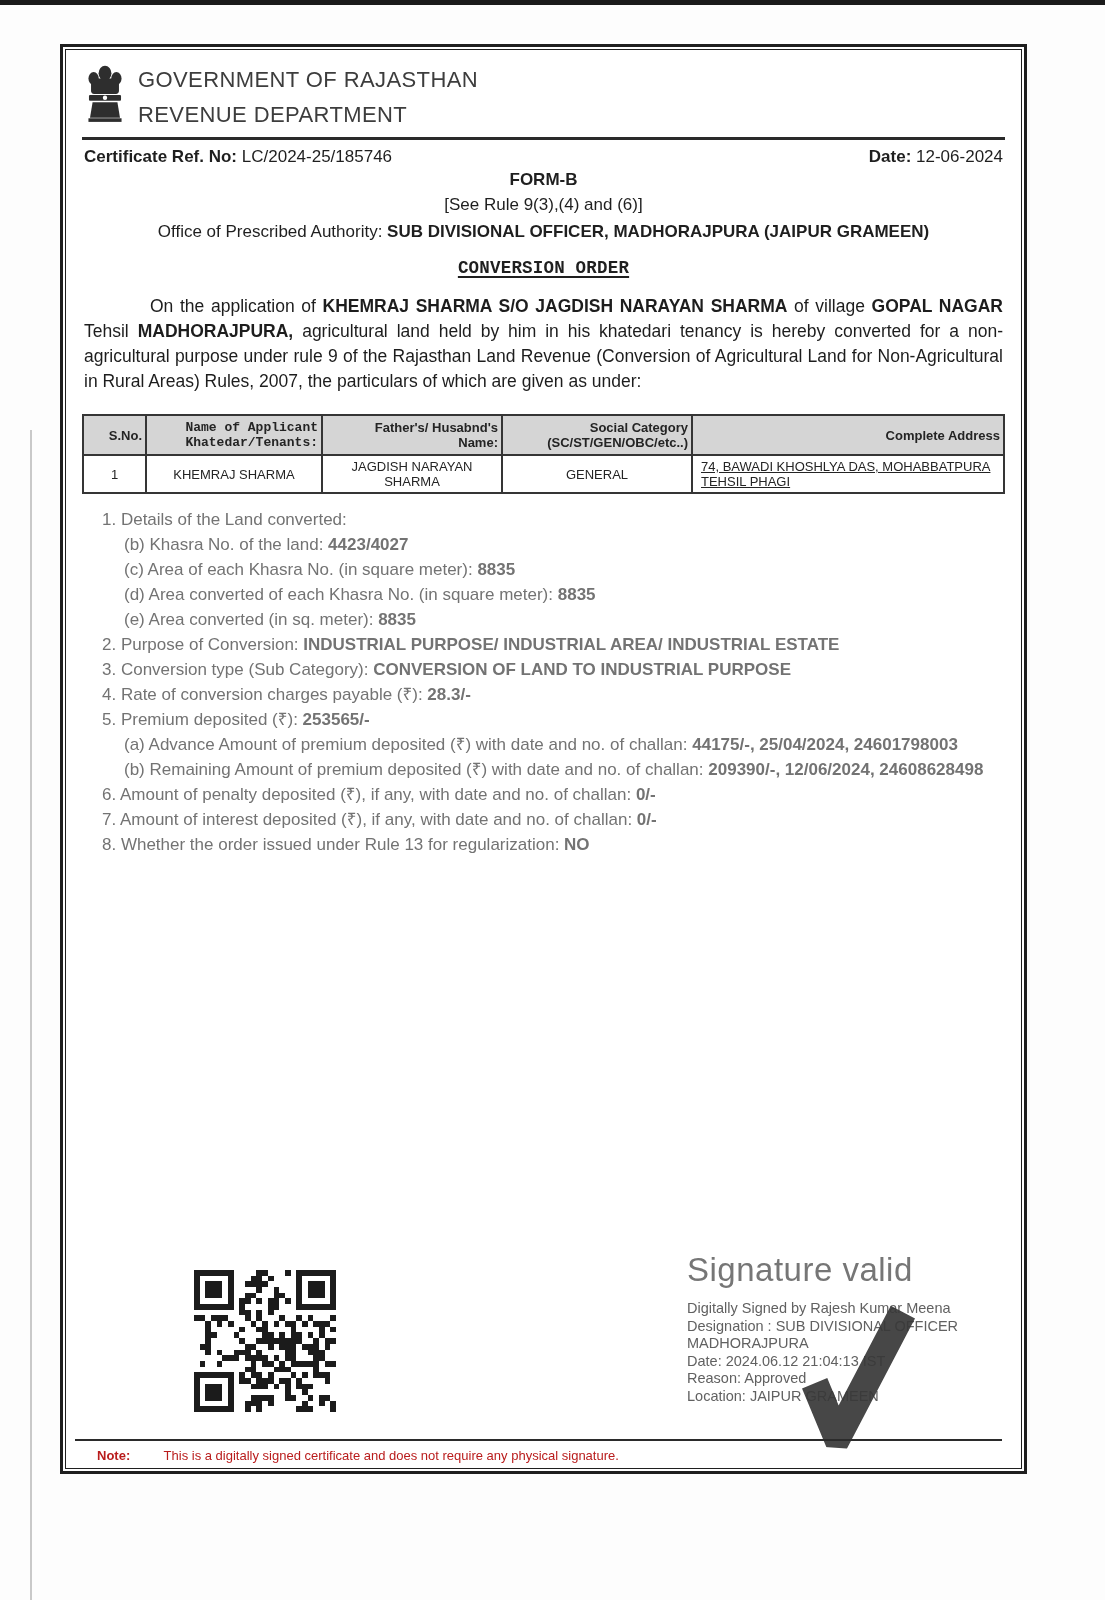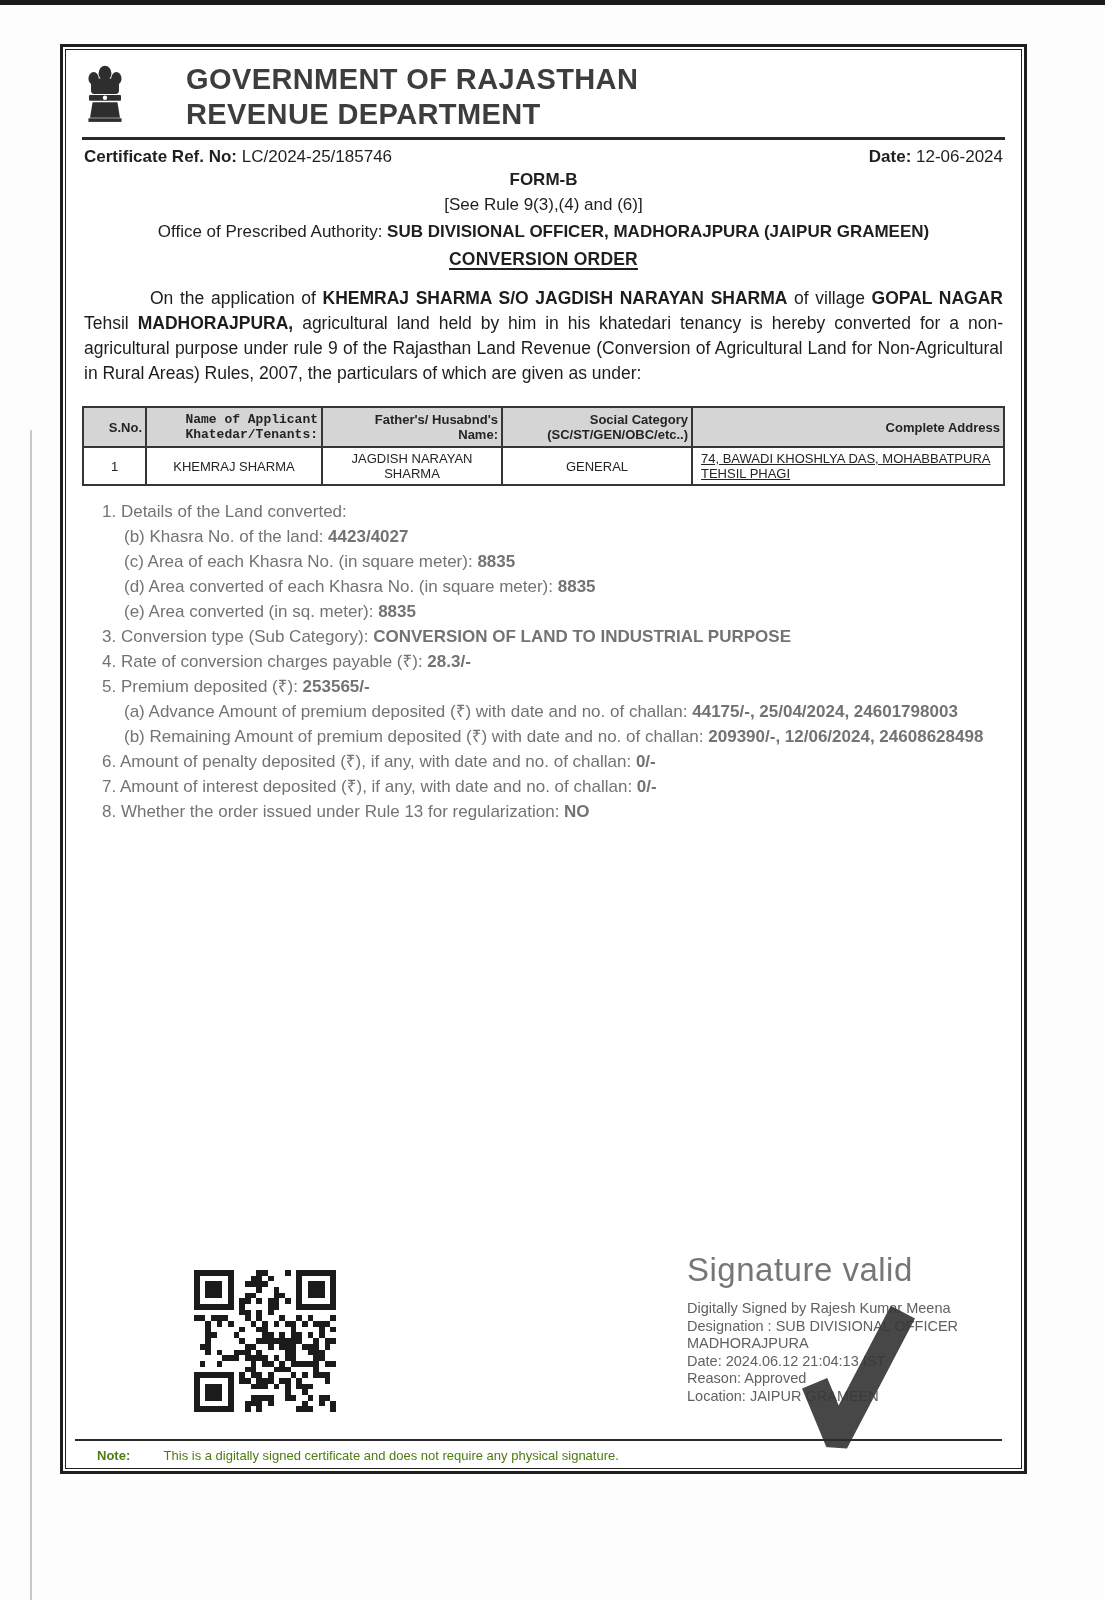--- a/index.html
+++ b/index.html
@@ -7,32 +7,32 @@
     width:1105px;height:1600px;position:relative;background:#fdfdfd;
     font-family:"Liberation Sans",sans-serif;color:#222;overflow:hidden;
   }
   .scan-top{position:absolute;top:0;left:0;width:1105px;height:5px;background:#1b1b1b;}
   .scan-left{position:absolute;left:30px;top:430px;width:2px;height:1170px;background:#c9c9c9;}
   .frame{position:absolute;left:60px;top:44px;width:961px;height:1424px;border:3px solid #1f1f1f;background:#fff;}
   .frame-inner{position:absolute;inset:2px;border:1px solid #1f1f1f;padding:10px 16px 0 16px;box-sizing:border-box;}
 
   
   .hdr{display:flex;align-items:center;gap:12px;margin:2px 0 4px 2px;}
-  .hdr-titles{font-size:29px;font-weight:bold;color:#3d3d3d;line-height:35px;letter-spacing:.4px;margin-left:48px;}
+  .hdr-titles{font-size:22px;font-weight:normal;color:#3d3d3d;line-height:35px;letter-spacing:.4px;}
   .hdr-rule{border:none;border-top:3px solid #2a2a2a;margin:5px 0 7px 0;}
 
   .meta{display:flex;justify-content:space-between;font-size:17px;color:#1f1f1f;margin:2px 2px 0 2px;gap:40px;}
   .meta .lab{font-weight:bold;}
 
   .center{text-align:center;font-size:17px;color:#1f1f1f;}
   .form-title{font-weight:bold;margin-top:3px;}
   .rule-ref{margin-top:5px;}
   .office{margin-top:7px;}
-  .order-title{font-weight:bold;font-size:17.5px;margin-top:7px;letter-spacing:.2px;
-    text-decoration:underline;text-decoration-thickness:2px;text-underline-offset:3px;}
+  .order-title{font-weight:bold;font-size:17.5px;margin-top:16px;letter-spacing:.2px;
+    text-decoration:underline;text-decoration-thickness:2px;text-underline-offset:3px;font-family:Liberation Mono, monospace;}
 
   .intro{font-size:17.5px;line-height:25px;text-align:justify;text-indent:66px;margin:16px 2px 0 2px;color:#1d1d1d;}
 
   table.tbl{width:100%;border-collapse:collapse;margin-top:20px;font-size:13px;color:#242424;table-layout:fixed;}
   .tbl th{background:#d5d5d5;border:2px solid #353535;font-weight:bold;padding:4px 3px;white-space:pre-line;line-height:15px;text-align:right;}
   .tbl td{border:2px solid #353535;padding:3px 6px;text-align:center;height:22px;}
   .tbl th.c1{width:55px;} .tbl th.c2{width:168px;font-family:Liberation Mono, monospace;} .tbl th.c3{width:172px;} .tbl th.c4{width:182px;}
   .tbl td.addr{text-align:left;padding-left:8px;text-decoration:underline;}
 
   .list{margin:15px 0 16px 20px;font-size:17px;color:#737373;}
@@ -40,21 +40,21 @@
   .li-sub{margin-left:22px;line-height:22px;margin-top:3px;}
   .b{font-weight:bold;}
 
   
   .qr{position:absolute;left:131px;top:1223px;width:142px;height:142px;}
   .sig{position:absolute;left:624px;top:1204px;width:320px;}
   .sig-valid{font-size:33px;color:#767676;letter-spacing:.5px;}
   .sig-lines{margin-top:11px;font-size:14.5px;color:#616161;line-height:17.5px;}
   .sig-check{position:absolute;left:738px;top:1250px;width:112px;height:152px;opacity:.92;}
   .bottom-rule{position:absolute;left:12px;width:927px;top:1392px;border-top:2px solid #2b2b2b;}
-  .note{position:absolute;left:34px;top:1401px;font-size:13px;color:#4d7c0f;}
+  .note{position:absolute;left:34px;top:1401px;font-size:13px;color:#b91c1c;}
   .note .lab{font-weight:bold;margin-right:30px;}
 </style>
 </head>
 <body>
 
 <div class="scan-top"></div>
 <div class="scan-left"></div>
 
 <div class="frame">
   <div class="frame-inner">
@@ -120,20 +120,21 @@
         </tr>
       </tbody>
     </table>
 
     <div class="list">
       <div class="li"><span>1. Details of the Land converted:</span></div>
       <div class="li-sub"><span>(b) Khasra No. of the land: </span><span class="b">4423/4027</span></div>
       <div class="li-sub"><span>(c) Area of each Khasra No. (in square meter): </span><span class="b">8835</span></div>
       <div class="li-sub"><span>(d) Area converted of each Khasra No. (in square meter): </span><span class="b">8835</span></div>
       <div class="li-sub"><span>(e) Area converted (in sq. meter): </span><span class="b">8835</span></div>
+      <div class="li"><span>2. Purpose of Conversion: </span><span class="b">INDUSTRIAL PURPOSE/ INDUSTRIAL AREA/ INDUSTRIAL ESTATE</span></div>
       <div class="li"><span>3. Conversion type (Sub Category): </span><span class="b">CONVERSION OF LAND TO INDUSTRIAL PURPOSE</span></div>
       <div class="li"><span>4. Rate of conversion charges payable (₹): </span><span class="b">28.3/-</span></div>
       <div class="li"><span>5. Premium deposited (₹): </span><span class="b">253565/-</span></div>
       <div class="li-sub"><span>(a) Advance Amount of premium deposited (₹) with date and no. of challan: </span><span class="b">44175/-, 25/04/2024, 24601798003</span></div>
       <div class="li-sub"><span>(b) Remaining Amount of premium deposited (₹) with date and no. of challan: </span><span class="b">209390/-, 12/06/2024, 24608628498</span></div>
       <div class="li"><span>6. Amount of penalty deposited (₹), if any, with date and no. of challan: </span><span class="b">0/-</span></div>
       <div class="li"><span>7. Amount of interest deposited (₹), if any, with date and no. of challan: </span><span class="b">0/-</span></div>
       <div class="li"><span>8. Whether the order issued under Rule 13 for regularization: </span><span class="b">NO</span></div>
     </div>
   </div>

